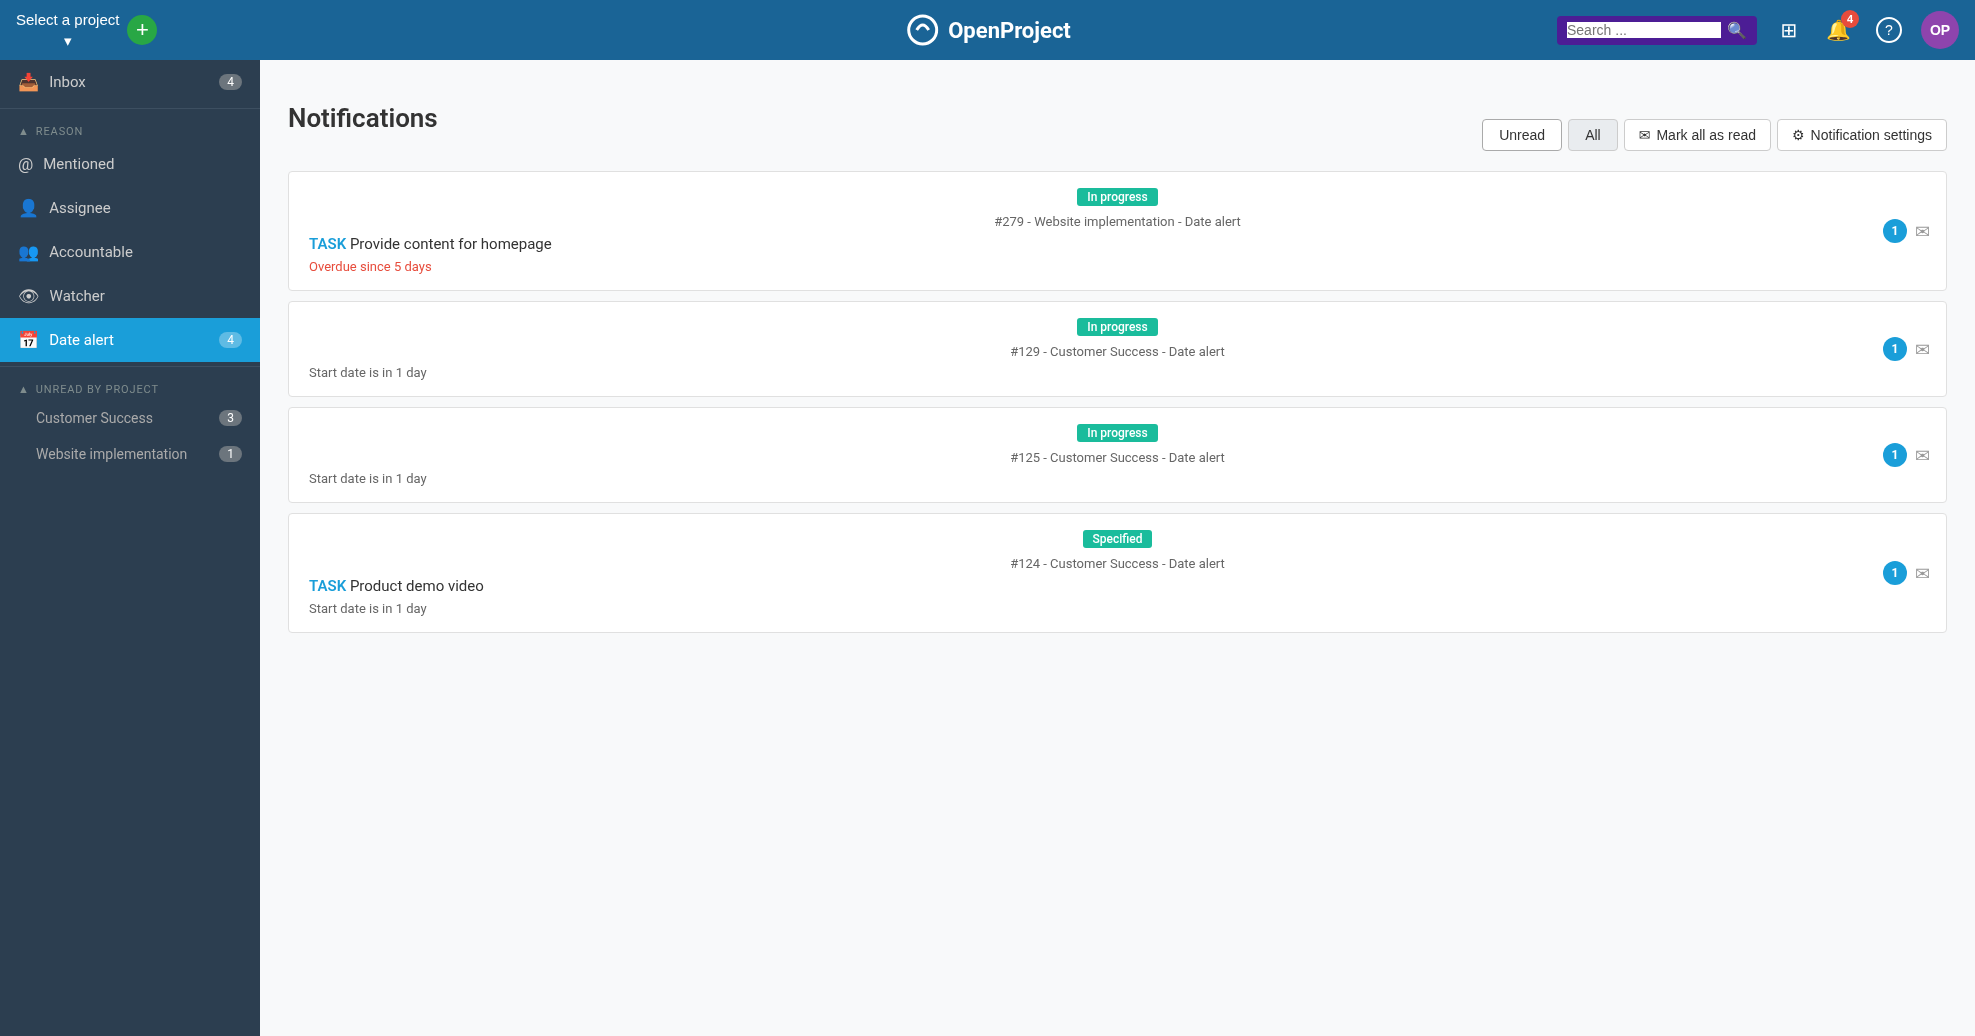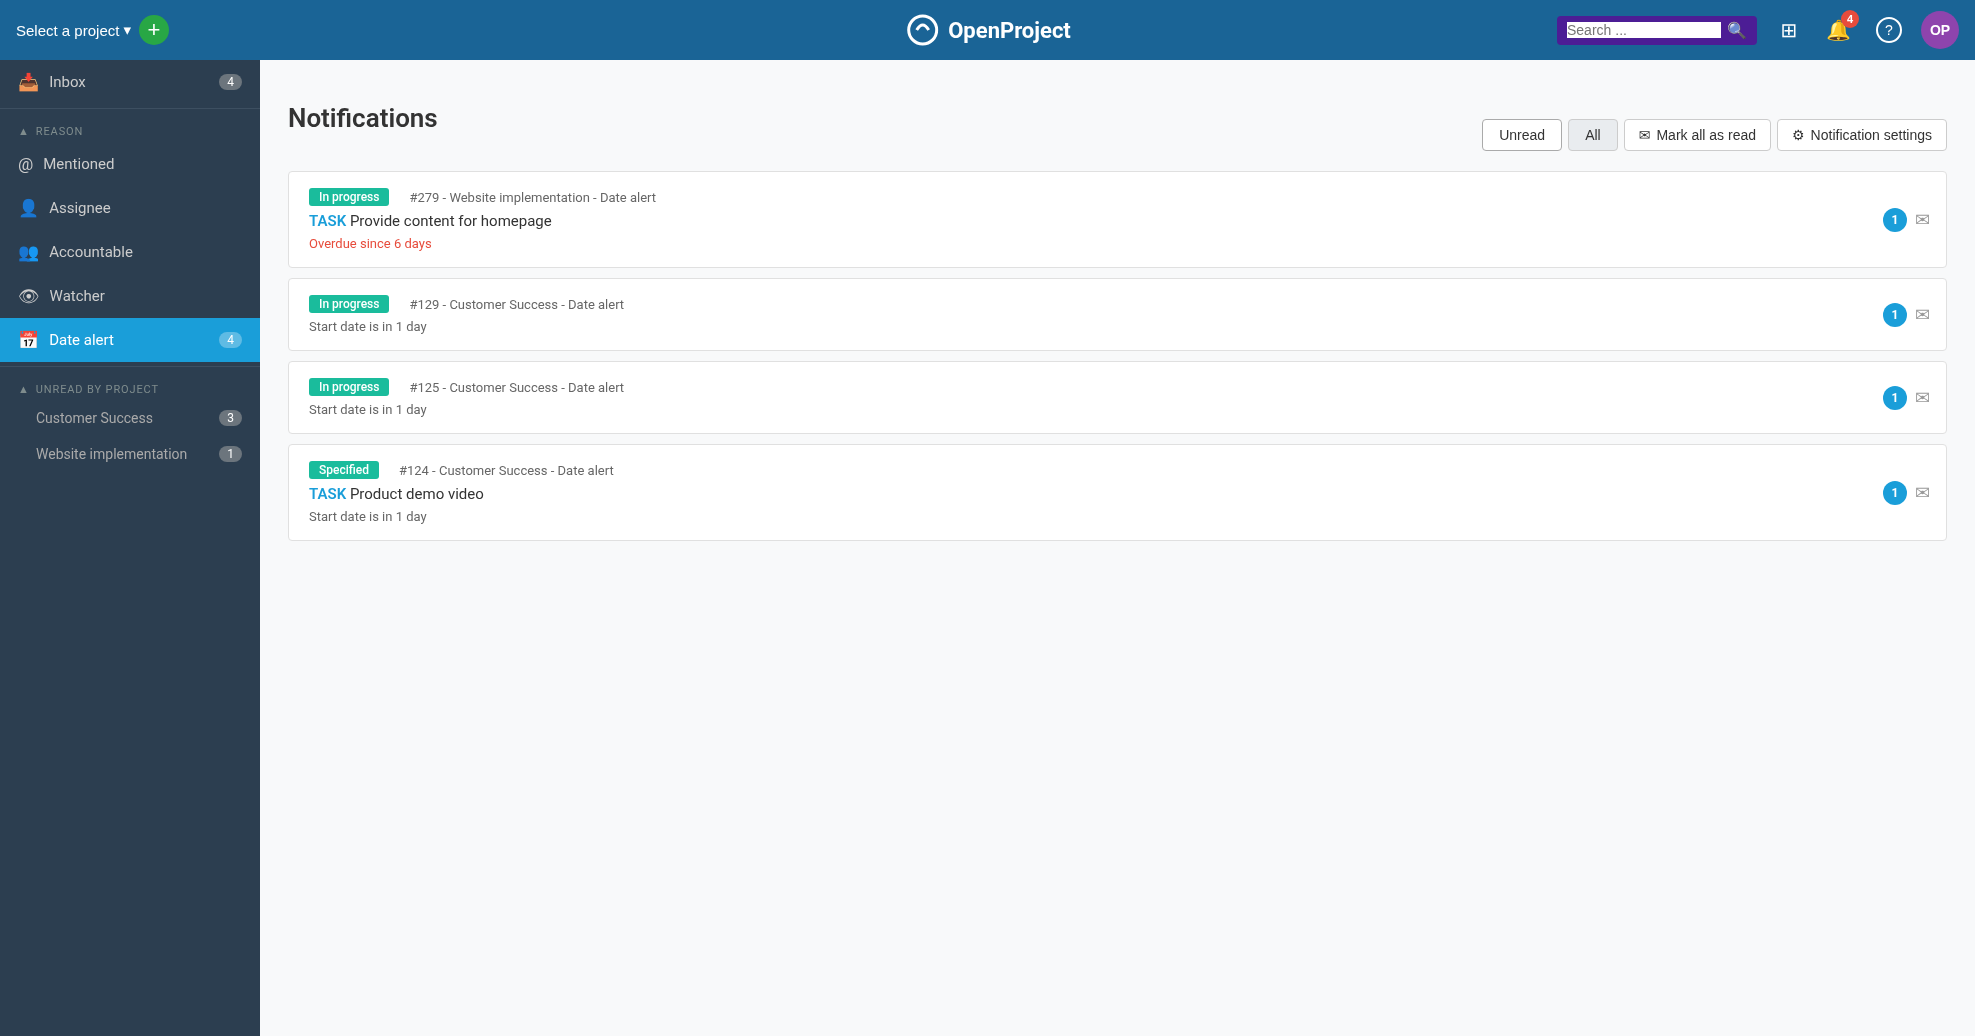--- a/index.html
+++ b/index.html
@@ -18,20 +18,21 @@
     .topnav-left { display: flex; align-items: center; gap: 8px; }
     .project-select {
       color: #fff;
       background: transparent;
       border: none;
       font-size: 15px;
       cursor: pointer;
       display: flex;
       align-items: center;
       gap: 4px;
+      flex-direction: column;
     }
     .add-btn {
       width: 30px; height: 30px;
       background: #28a745;
       border-radius: 50%;
       border: none;
       color: #fff;
       font-size: 22px;
       display: flex; align-items: center; justify-content: center;
       cursor: pointer;
@@ -239,23 +240,24 @@
       padding: 16px 20px;
       margin-bottom: 10px;
       position: relative;
       display: flex;
       flex-direction: column;
       gap: 6px;
     }
     .card-meta {
       display: flex;
       align-items: center;
-      gap: 20px;
+      gap: 8px;
       font-size: 13px;
       color: #666;
+      flex-direction: column;
     }
     .status-badge {
       display: inline-block;
       padding: 2px 10px;
       border-radius: 3px;
       font-size: 12px;
       font-weight: 500;
       color: #fff;
     }
     .status-in-progress { background: #1abc9c; }
@@ -426,21 +428,21 @@
     <div id="notification-list">
         <div class="notification-card">
       <div class="card-meta">
         <span class="status-badge status-in-progress">In progress</span>
         <span>#279 - Website implementation - Date alert</span>
       </div>
       <div class="card-title">
         <span class="task-label">TASK</span>
         <span> Provide content for homepage</span>
       </div>
-      <div class="card-subtitle"><span class="overdue">Overdue since 6 days</span></div>
+      <div class="card-subtitle"><span class="overdue">Overdue since 5 days</span></div>
       <div class="card-actions">
         <span class="notif-count">1</span>
         <span class="mark-read-icon">✉</span>
       </div>
     </div>
         <div class="notification-card">
       <div class="card-meta">
         <span class="status-badge status-in-progress">In progress</span>
         <span>#129 - Customer Success - Date alert</span>
       </div>

